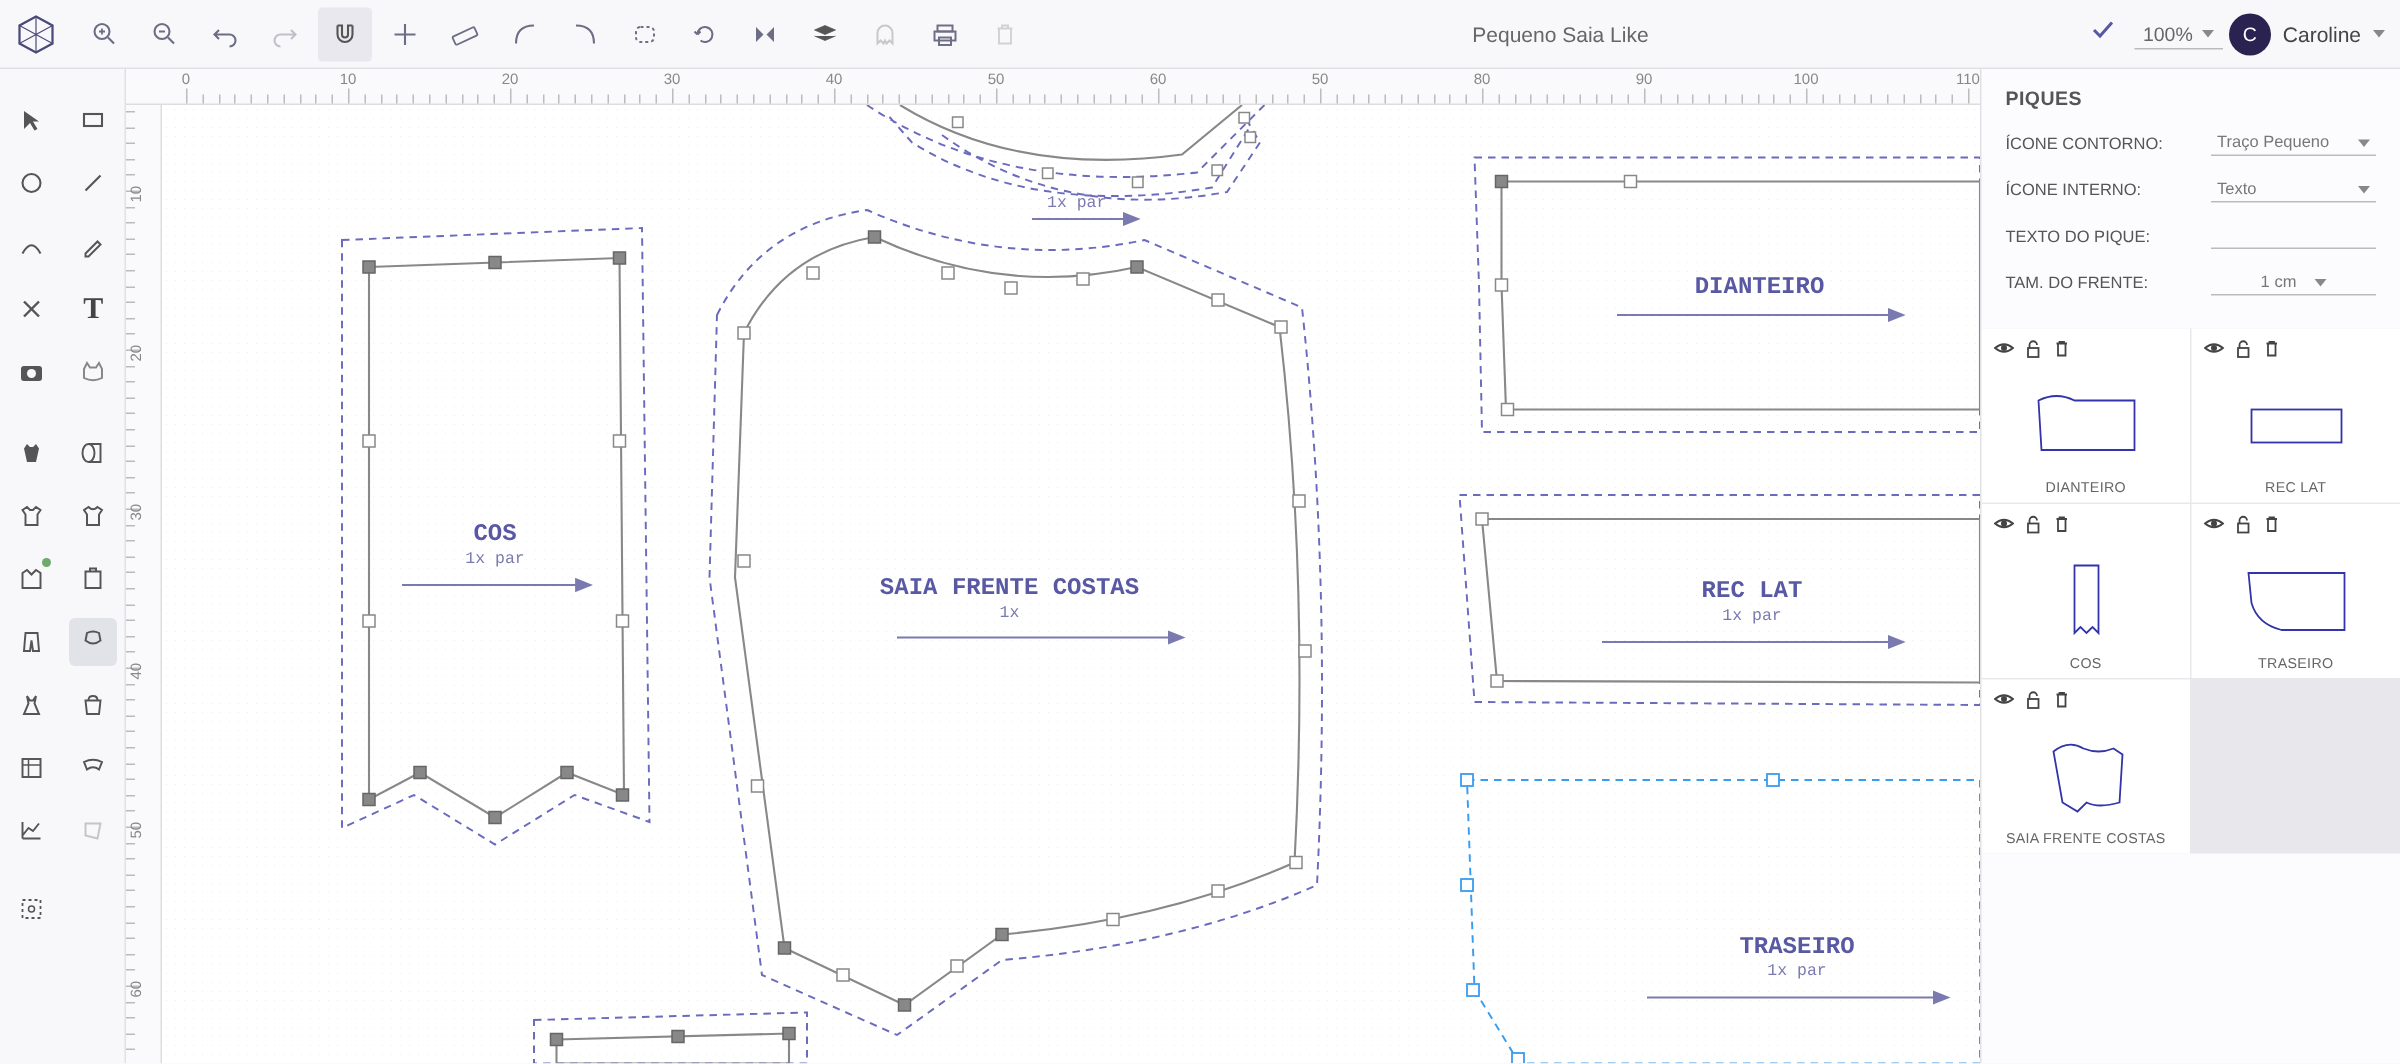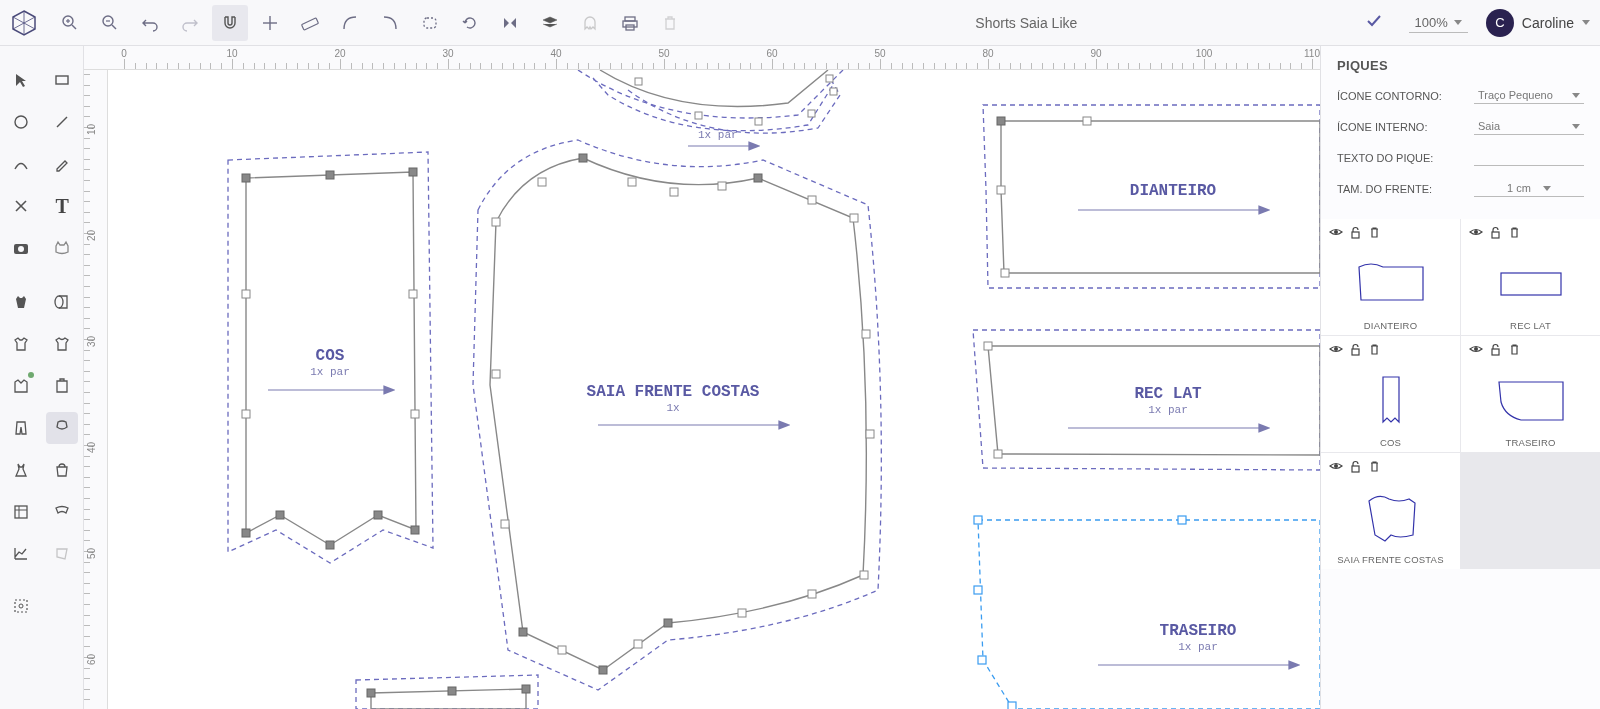--- a/index.html
+++ b/index.html
@@ -5,21 +5,21 @@
 * { box-sizing: border-box; margin: 0; padding: 0; }
 body { font-family: Arial, sans-serif; background: #f4f4f6; color: #444; overflow: hidden; width: 1600px; height: 709px; position: relative; }
 
 
 .topbar { height: 46px; background: #f8f8fa; border-bottom: 1px solid #e1e1e5; display: flex; align-items: center; padding: 0 10px; gap: 4px; }
 .topbar .logo { width: 28px; height: 28px; margin-right: 10px; }
 .topbar .tool { width: 36px; height: 36px; display: flex; align-items: center; justify-content: center; color: #6d6d85; cursor: pointer; border-radius: 3px; }
 .topbar .tool.active { background: #e8e8ee; }
 .topbar .spacer { flex: 1; }
 .topbar .doc-title { font-size: 14px; color: #666; }
-.topbar .zoom { display:flex; align-items:center; gap:6px; font-size:13px; color:#666; border-bottom:1px solid #bbb; padding:2px 6px; margin: 0 14px; }
+.topbar .zoom { display:flex; align-items:center; gap:6px; font-size:13px; color:#666; border-bottom:1px solid #bbb; padding:2px 6px; margin: 0 0; }
 .topbar .user { display:flex; align-items:center; gap:8px; font-size:14px; color:#444; }
 .topbar .avatar { width:28px; height:28px; border-radius:50%; background:#2a2250; color:#fff; display:flex; align-items:center; justify-content:center; font-size:13px; }
 .chev { width:0; height:0; border-left:4px solid transparent; border-right:4px solid transparent; border-top:5px solid #888; }
 
 
 .leftbar { position:absolute; left:0; top:46px; width:84px; bottom:0; background:#f8f8fa; border-right:1px solid #e1e1e5; display:flex; flex-direction:column; padding-top:18px; }
 .leftbar .row { display:flex; justify-content:space-around; margin-bottom:10px; }
 .leftbar .tool2 { width:32px; height:32px; display:flex; align-items:center; justify-content:center; color:#5a5a72; cursor:pointer; position:relative; }
 .leftbar .tool2.active { background:#e2e2e9; border-radius:4px; }
 .leftbar .tool2 .dot { position:absolute; top:2px; right:3px; width:6px; height:6px; border-radius:50%; background:#6fa96f; }
@@ -156,21 +156,21 @@
         <rect x="2" y="7" width="14" height="6" fill="none" stroke="#6d6d85" stroke-width="1.3"></rect>
         <rect x="5" y="11" width="8" height="5" fill="none" stroke="#6d6d85" stroke-width="1.3"></rect>
       </svg>
     </div>
   <div class="tool" style="opacity:0.4">
       <svg width="18" height="18" viewBox="0 0 18 18">
         <path d="M4 5 h10 M7 5 v-2 h4 v2 M5 5 v10 h8 v-10" fill="none" stroke="#999" stroke-width="1.3"></path>
       </svg>
     </div>
   <div class="spacer"></div>
-  <div class="doc-title">Shorts Saia Like</div>
+  <div class="doc-title">Pequeno Saia Like</div>
   <div class="spacer"></div>
   <div style="color:#5959a3;margin-right:8px"><svg width="18" height="18" viewBox="0 0 18 18">
         <path d="M3 9 L7 13 L15 4" fill="none" stroke="#5959a3" stroke-width="2"></path>
       </svg></div>
   <div class="zoom">
       <span>100%</span>
       <span class="chev"></span>
     </div>
   <div class="user">
     <div class="avatar">C</div>
@@ -656,21 +656,21 @@
     <div class="prop-row">
         <span>ÍCONE CONTORNO:</span>
         <div class="sel">
           <span>Traço Pequeno</span>
           <span class="chev"></span>
         </div>
       </div>
     <div class="prop-row">
         <span>ÍCONE INTERNO:</span>
         <div class="sel">
-          <span>Saia</span>
+          <span>Texto</span>
           <span class="chev"></span>
         </div>
       </div>
     <div class="prop-row">
         <span>TEXTO DO PIQUE:</span>
         <div class="input-underline">&nbsp;</div>
       </div>
     <div class="prop-row">
         <span>TAM. DO FRENTE:</span>
         <div class="sel" style="justify-content:center;gap:12px">

